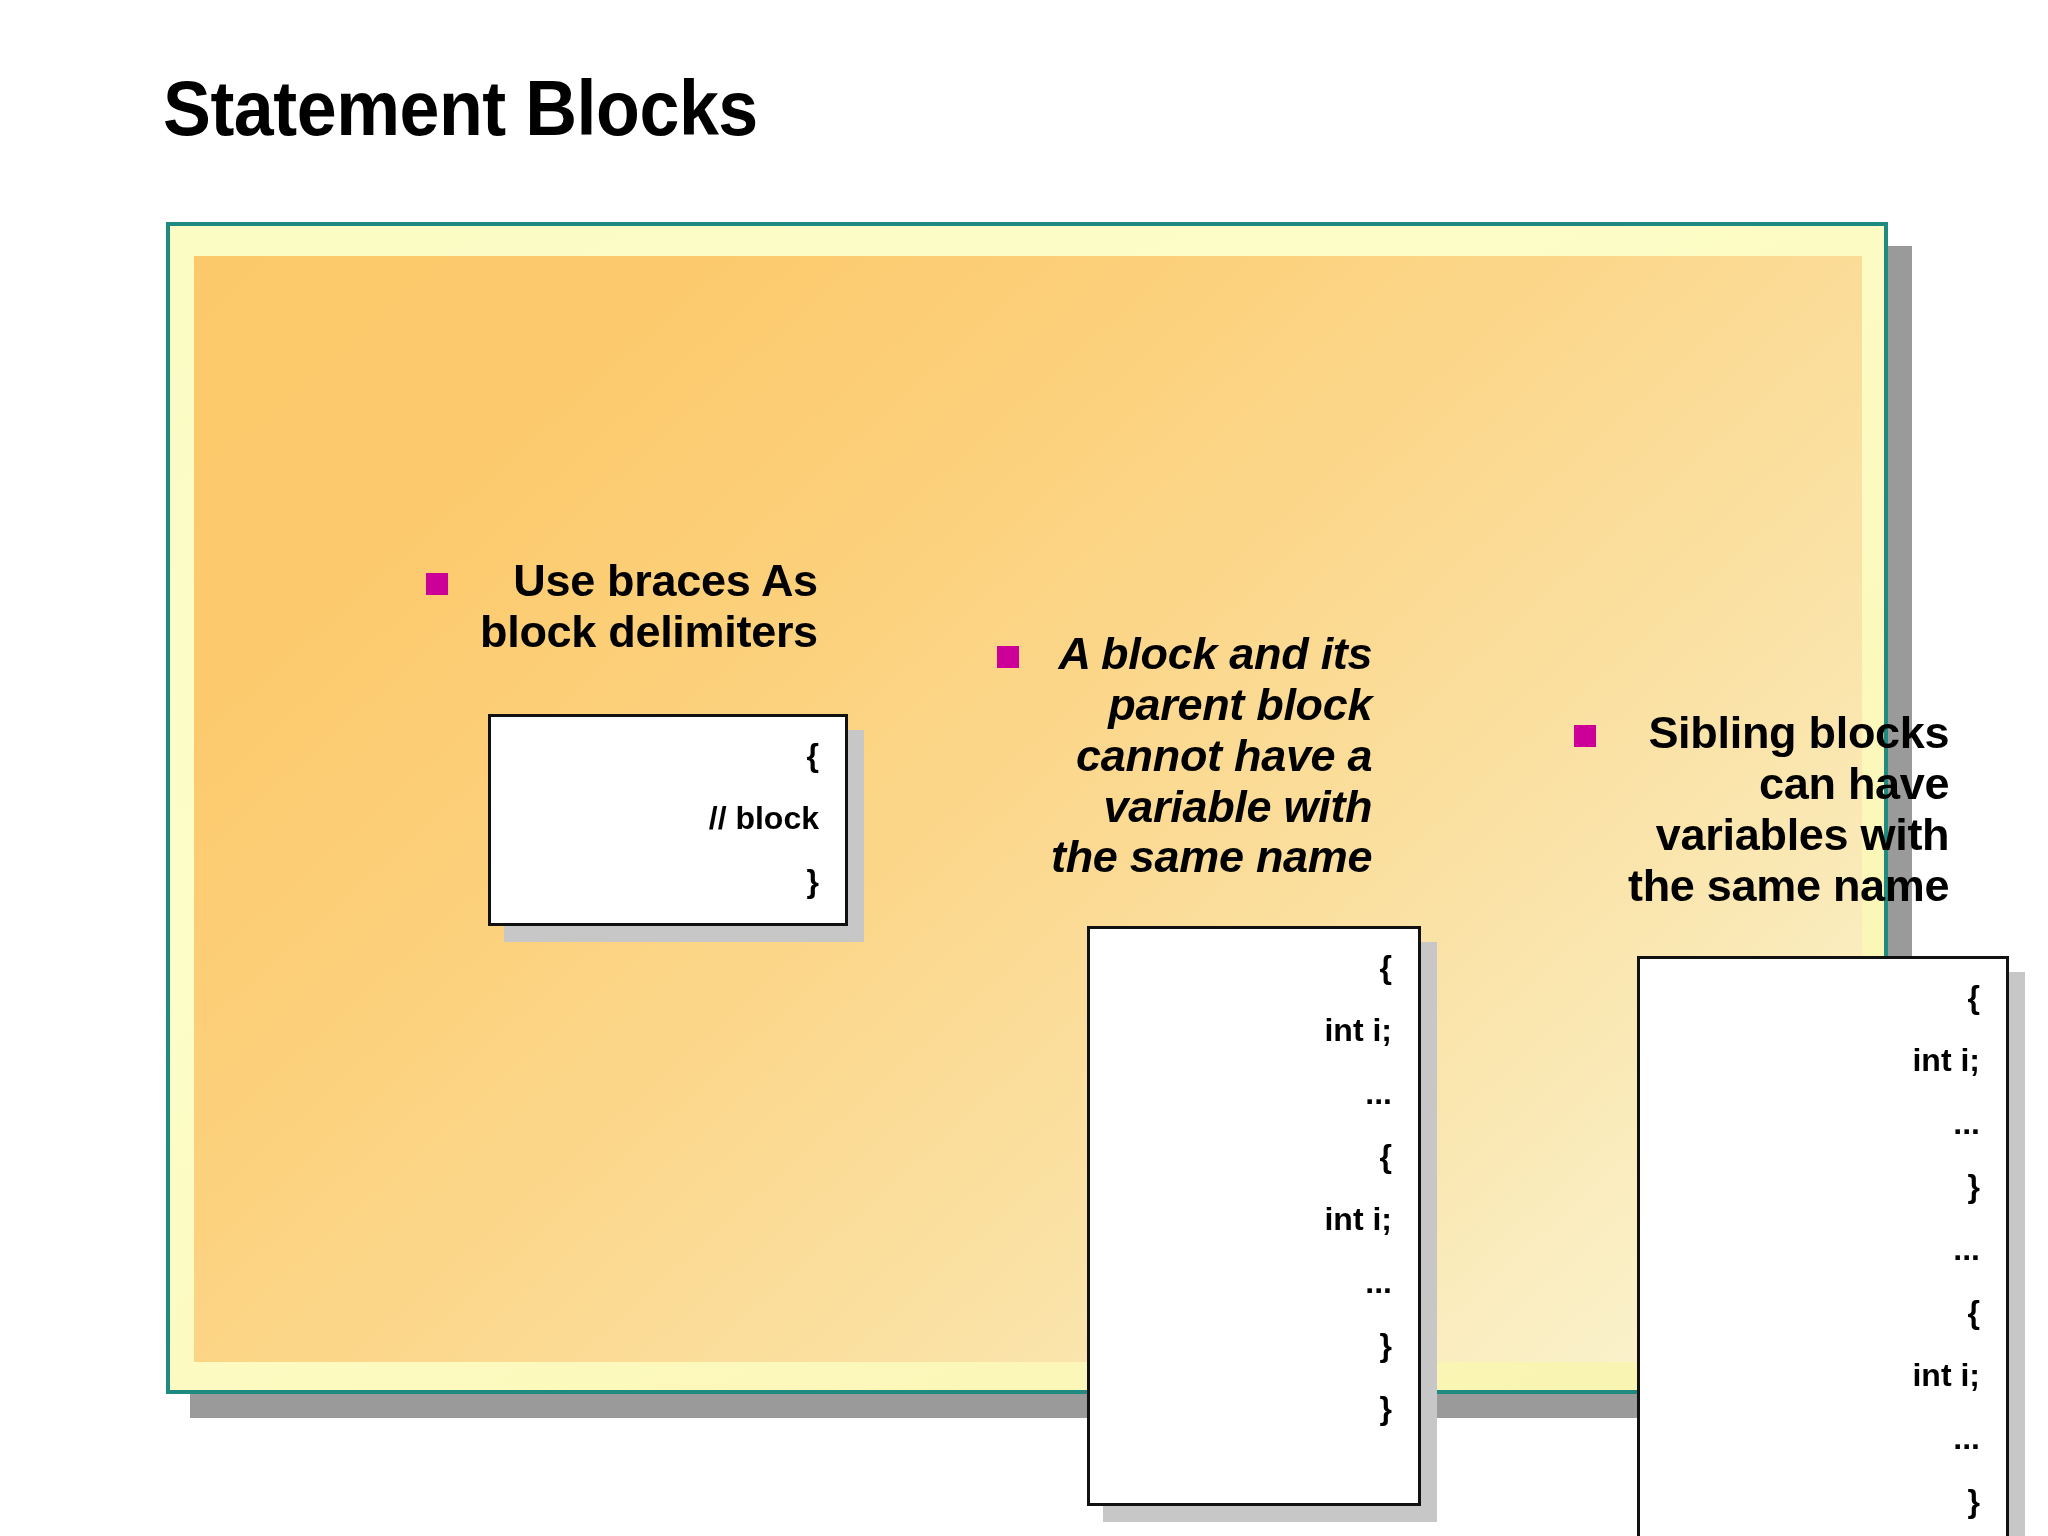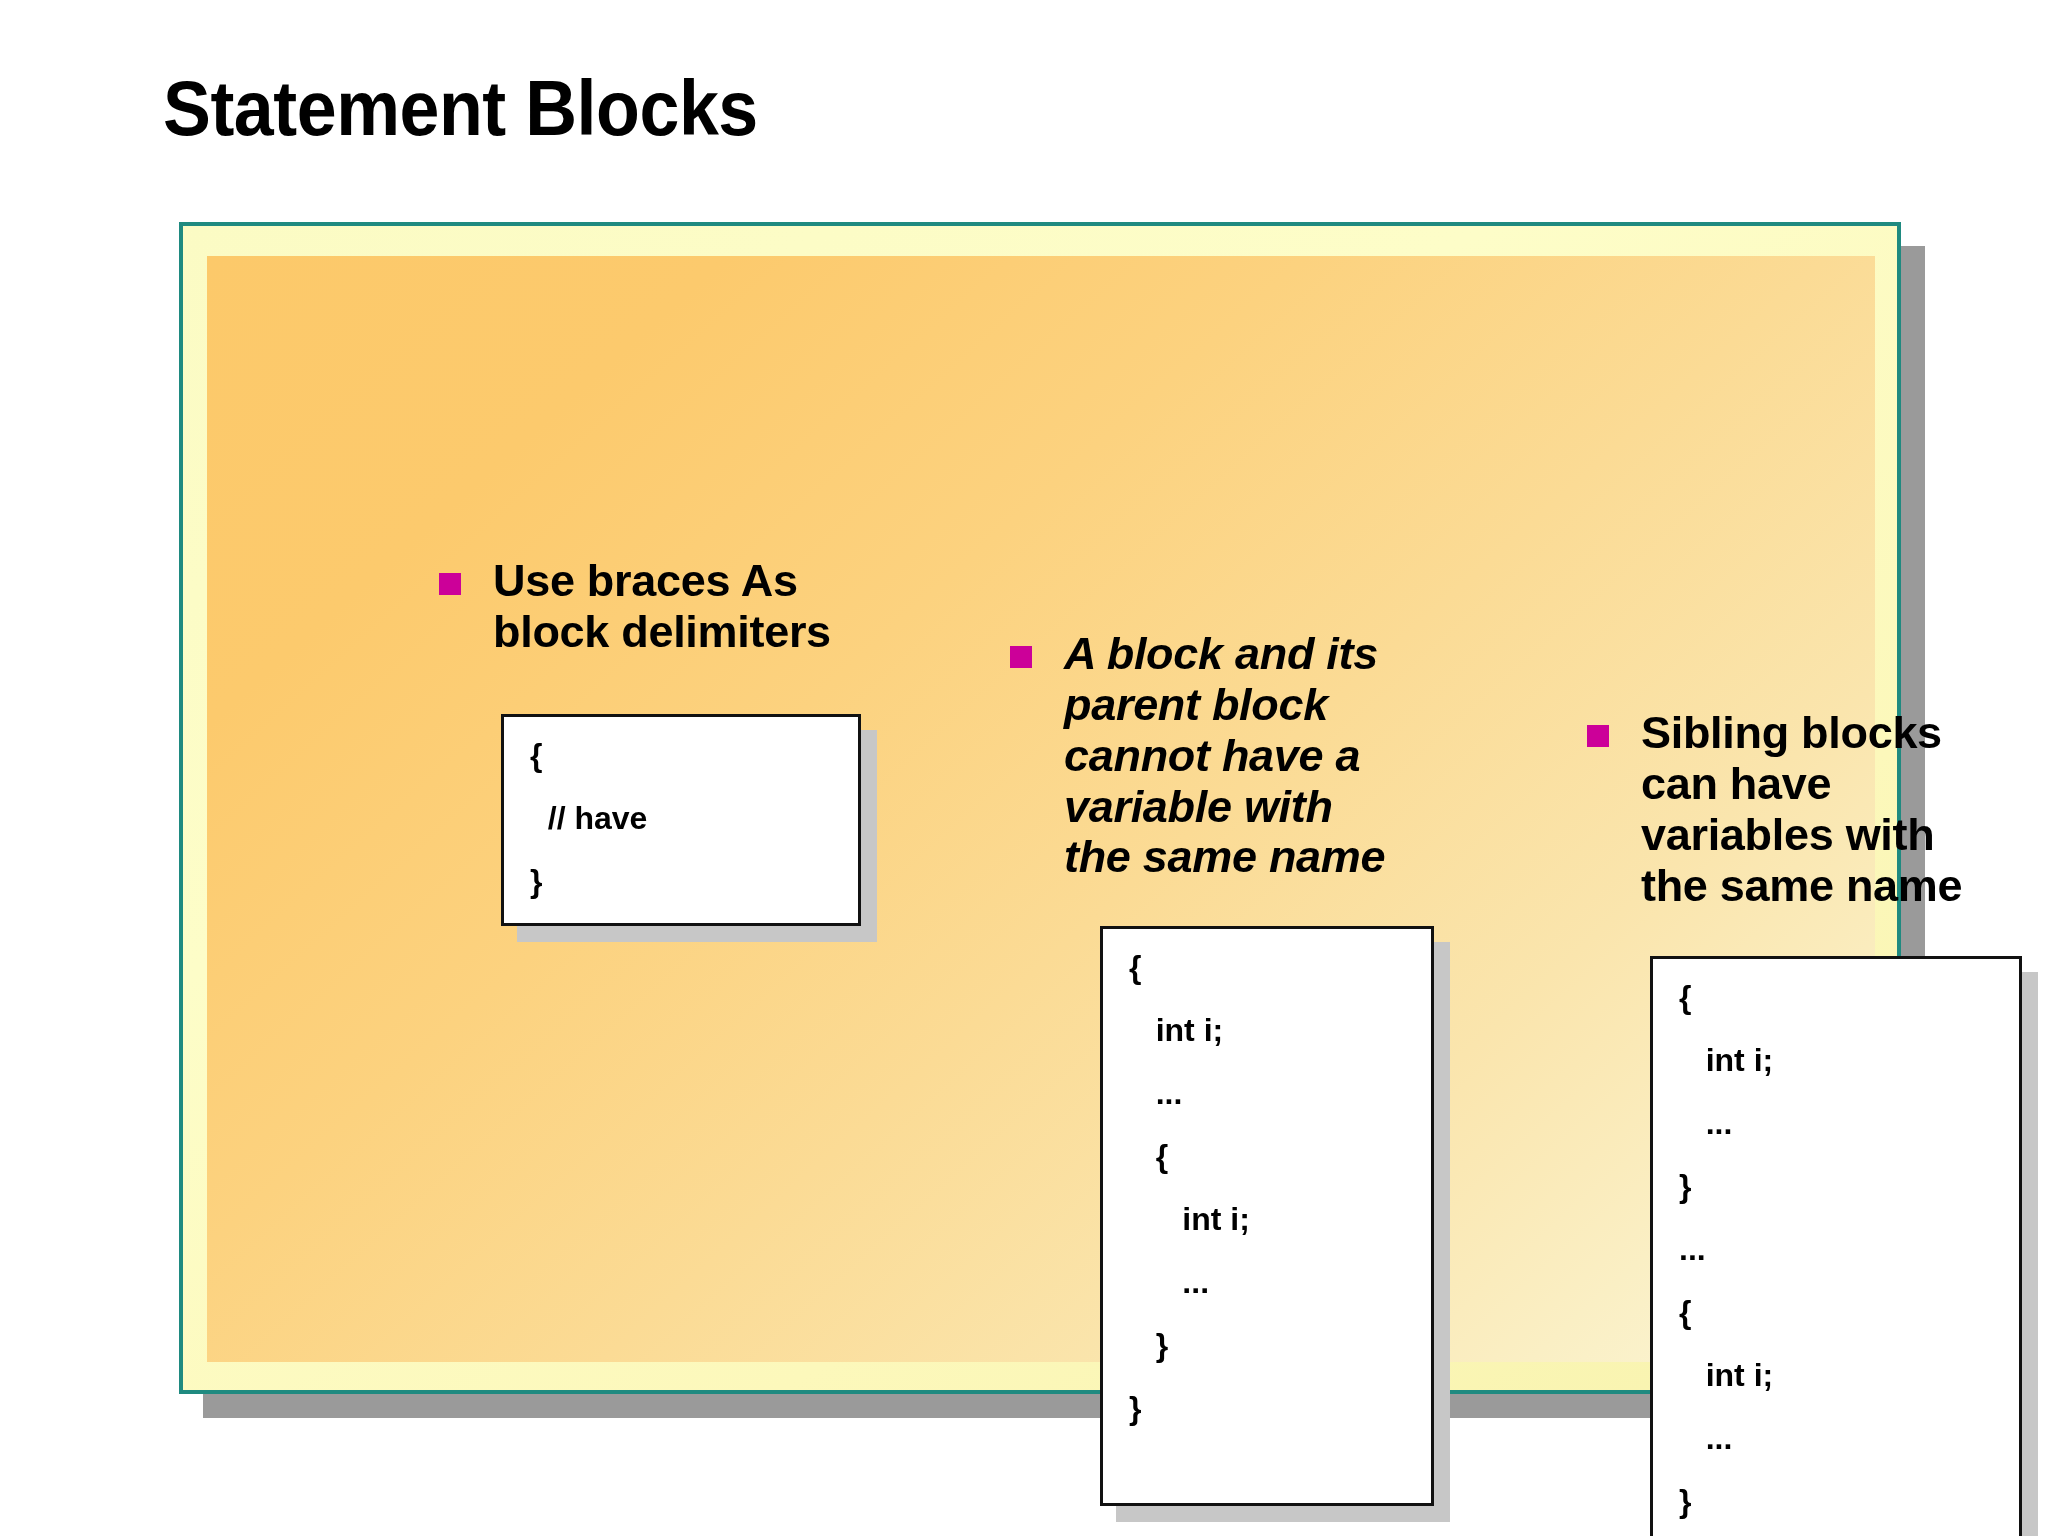--- a/index.html
+++ b/index.html
@@ -25,28 +25,29 @@
     color: #000000;
     letter-spacing: -0.5px;
     transform: scaleX(0.92);
     transform-origin: left top;
     white-space: nowrap;
   }
 
   
   #content-frame {
     position: absolute;
-    left: 179px;
+    left: 166px;
     top: 222px;
     width: 1722px;
     height: 1172px;
     box-sizing: border-box;
     border: 4px solid #1f8a80;
     background: linear-gradient(150deg, #fbfbc4 0%, #fdfdc8 35%, #fcf8bb 70%, #f8f3ae 100%);
     box-shadow: 24px 24px 0 0 #9a9a9a;
+    text-align: right;
   }
 
   
   #inner-panel {
     position: absolute;
     left: 24px;
     top: 30px;
     width: 1668px;
     height: 1106px;
     background: linear-gradient(138deg,
@@ -124,21 +125,21 @@
     <div class="bullet-col" id="bullets-1">
       <div class="bullet-row">
         <span class="bullet-marker"></span>
         <span class="bullet-text">Use braces  As
 block delimiters</span>
       </div>
     </div>
 
     <div class="code-box" id="code-box-1">
       <div class="code-line gap-after">{</div>
-      <div class="code-line gap-after">  // have</div>
+      <div class="code-line gap-after">  // block</div>
       <div class="code-line">}</div>
     </div>
 
     <div class="bullet-col" id="bullets-2">
       <div class="bullet-row">
         <span class="bullet-marker"></span>
         <span class="bullet-text">A block and its
 parent block
 cannot have a
 variable with

